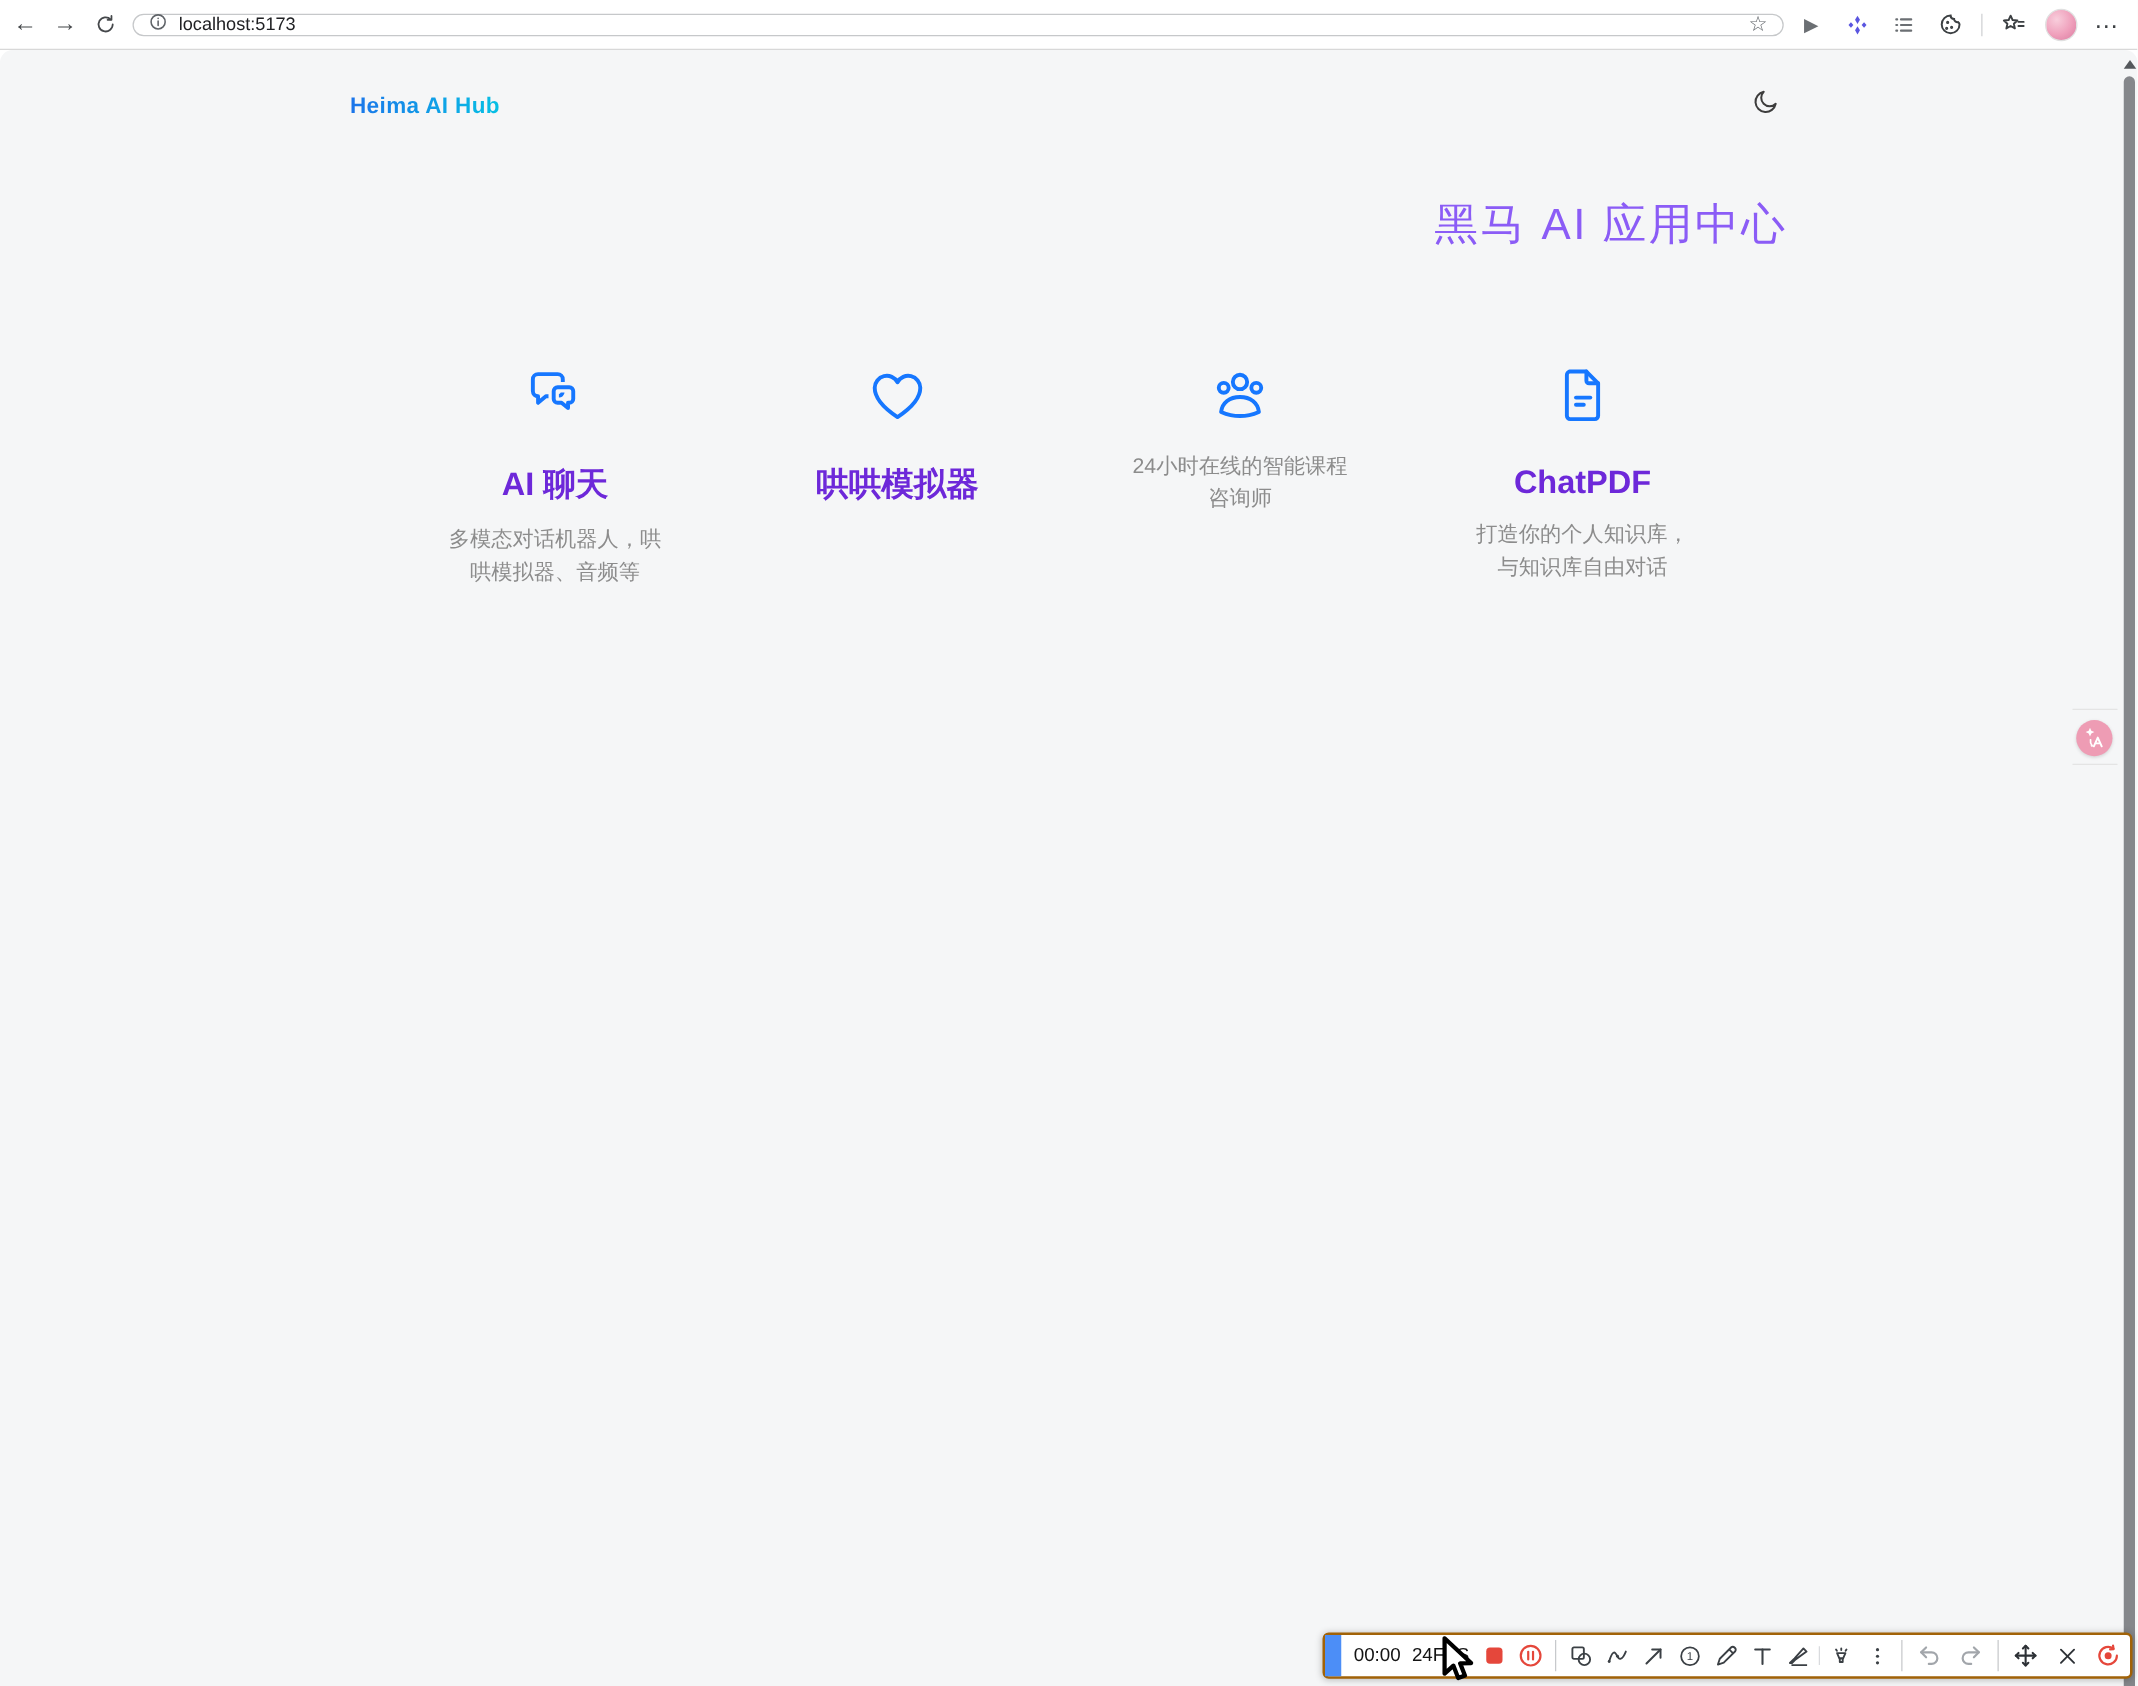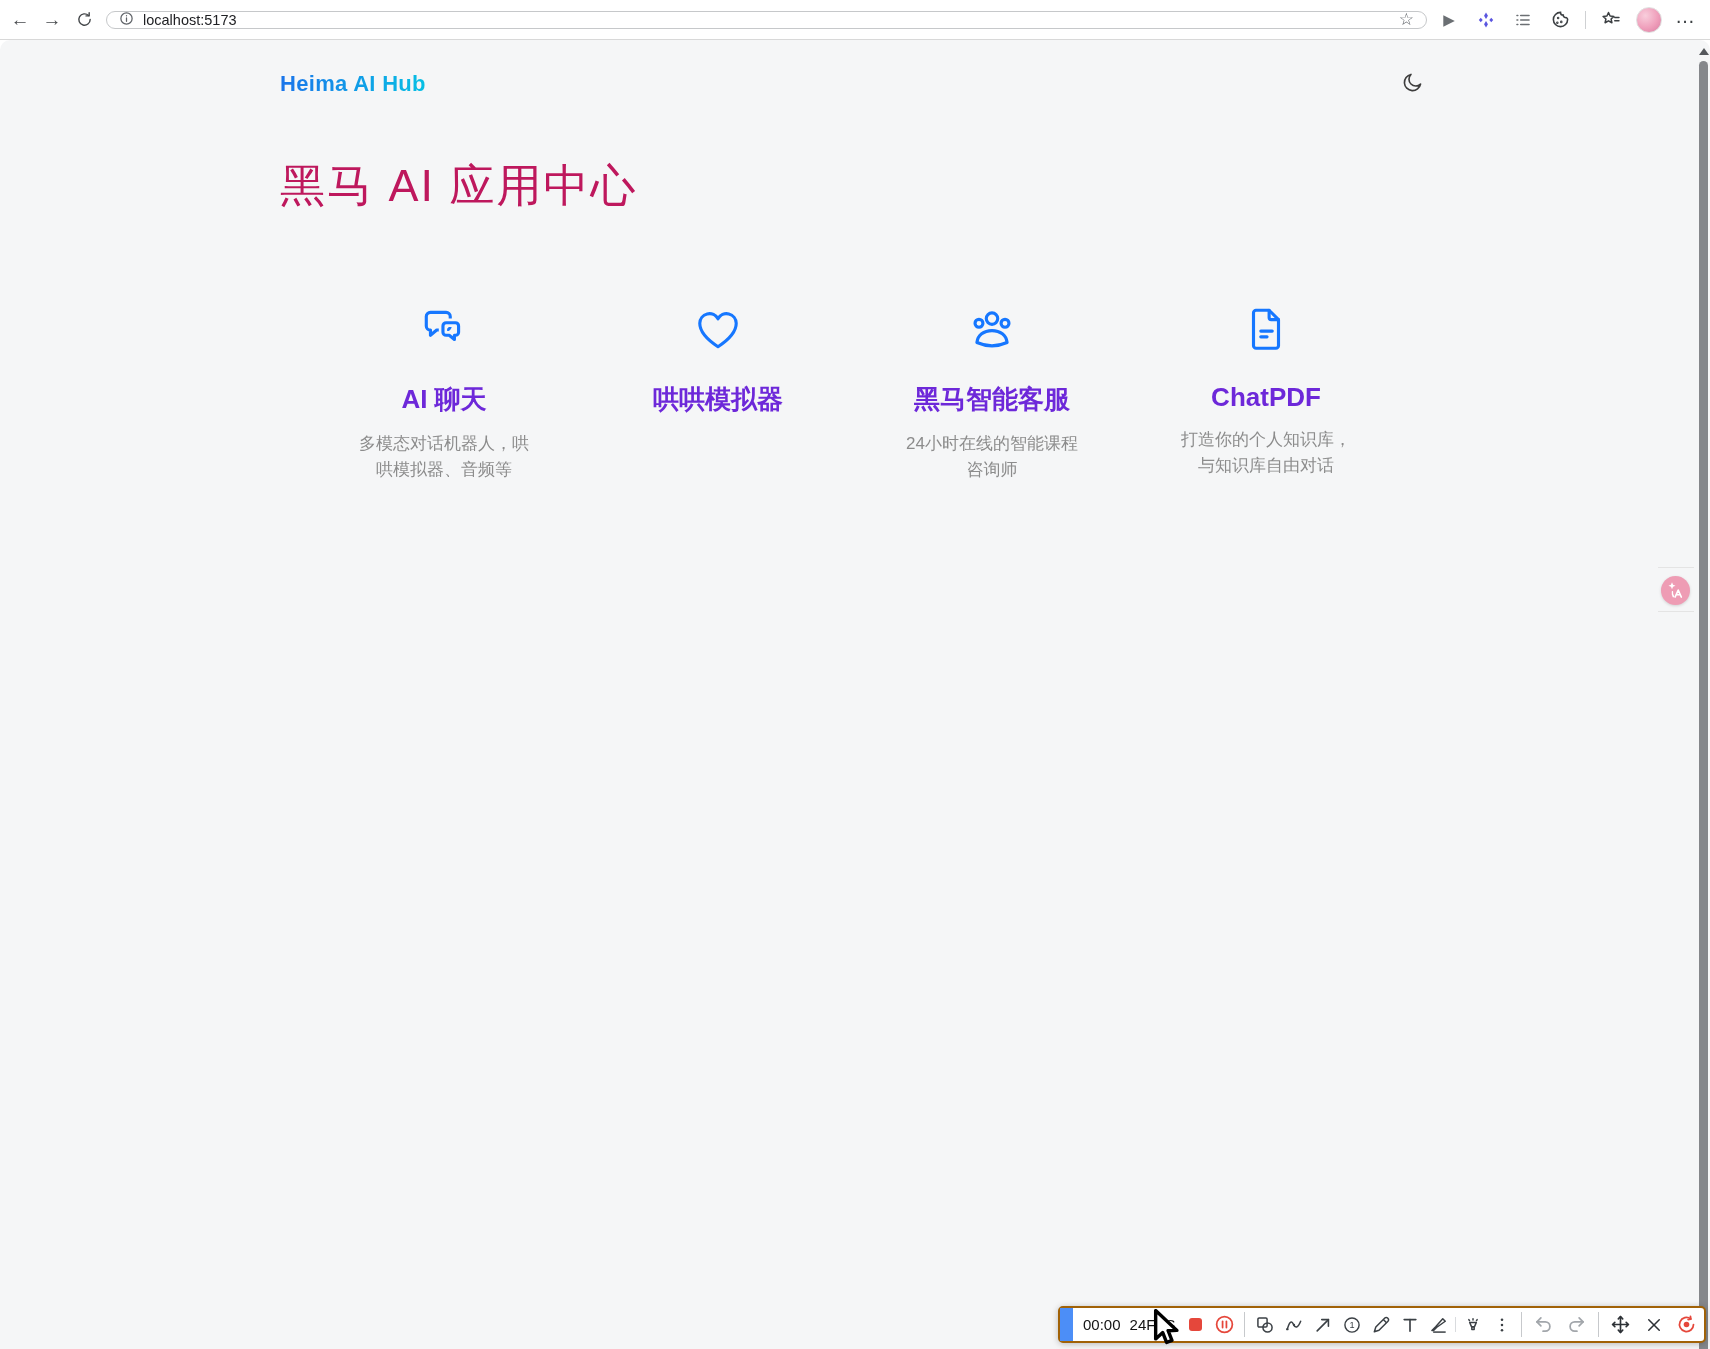--- a/index.html
+++ b/index.html
@@ -26,27 +26,27 @@
     background:radial-gradient(circle at 35% 32%, #f8cedc 0%, #ef9fbb 55%, #d97ba0 100%);
     border:1px solid #e0e0e0; }
   .more-dots { font-size:20px; color:#3c4043; letter-spacing:1px; line-height:10px; padding-bottom:8px; }
   .play-glyph { font-size:15px; color:#6b6f73; }
 
   
   .page { position:absolute; top:40px; left:0; right:0; bottom:0; background:#f5f6f7;
     border-radius:10px 10px 0 0; }
   .container { width:1150px; margin:0 auto; }
   .site-header { display:flex; justify-content:space-between; align-items:center; padding-top:26px; }
-  .logo { font-size:22px; font-weight:700; letter-spacing:.3px;
+  .logo { font-size:18px; font-weight:700; letter-spacing:.3px;
     background:linear-gradient(90deg,#1b74ea 0%,#06c0e4 100%);
     -webkit-background-clip:text; background-clip:text; color:transparent; }
   .theme-btn { width:36px; height:36px; display:flex; align-items:center; justify-content:center;
     cursor:pointer; }
-  .hero-title { margin-top:54px; text-align:left; font-size:45px; font-weight:400;
-    color:#be185d; letter-spacing:2px; }
+  .hero-title { margin-top:54px; text-align:right; font-size:35px; font-weight:400;
+    color:#8b5cf6; letter-spacing:2px; }
   .cards { display:grid; grid-template-columns:repeat(4,1fr); width:1096px; margin:88px auto 0; }
   .card { text-align:center; cursor:pointer; }
   .card-icon { display:inline-block; }
   .card-title { margin-top:24px; font-size:26px; font-weight:700; color:#6d28d9; }
   .card-desc { margin:14px auto 0; width:182px; font-size:17px; line-height:1.5; color:#8c8c8c; }
 
   
   .float-widget { position:absolute; left:1660px; top:571px; width:32px; height:32px; z-index:7; }
   .float-line { position:absolute; left:-2px; width:36px; height:1px; background:#e4e4e4; }
   .float-circle { position:absolute; left:1px; top:5px; width:29px; height:29px; border-radius:50%;
@@ -183,21 +183,20 @@
 
       <div class="card">
         <span class="card-icon">
           <svg width="50" height="50" viewBox="0 0 48 48" fill="none" stroke="#1677ff" stroke-width="3" stroke-linejoin="round" stroke-linecap="round">
             <circle cx="24" cy="14" r="5.5"></circle>
             <circle cx="11.5" cy="18.5" r="3.8"></circle>
             <circle cx="36.5" cy="18.5" r="3.8"></circle>
             <path d="M9.5 37c.8-7 6.5-11.5 14.5-11.5S37.7 30 38.5 37a36 36 0 0 1-29 0z"></path>
           </svg>
         </span>
-        <div class="card-title">黑马智能客服</div>
         <div class="card-desc">24小时在线的智能课程咨询师</div>
       </div>
 
       <div class="card">
         <span class="card-icon">
           <svg width="50" height="50" viewBox="0 0 48 48" fill="none" stroke="#1677ff" stroke-width="3" stroke-linejoin="round" stroke-linecap="round">
             <path d="M14 6h13l9 9v25a2.5 2.5 0 0 1-2.5 2.5h-19A2.5 2.5 0 0 1 12 40V8.5A2.5 2.5 0 0 1 14.5 6z"></path>
             <path d="M27 6v7a2 2 0 0 0 2 2h7"></path>
             <line x1="19" y1="26" x2="30" y2="26"></line>
             <line x1="19" y1="31.5" x2="25" y2="31.5"></line>

